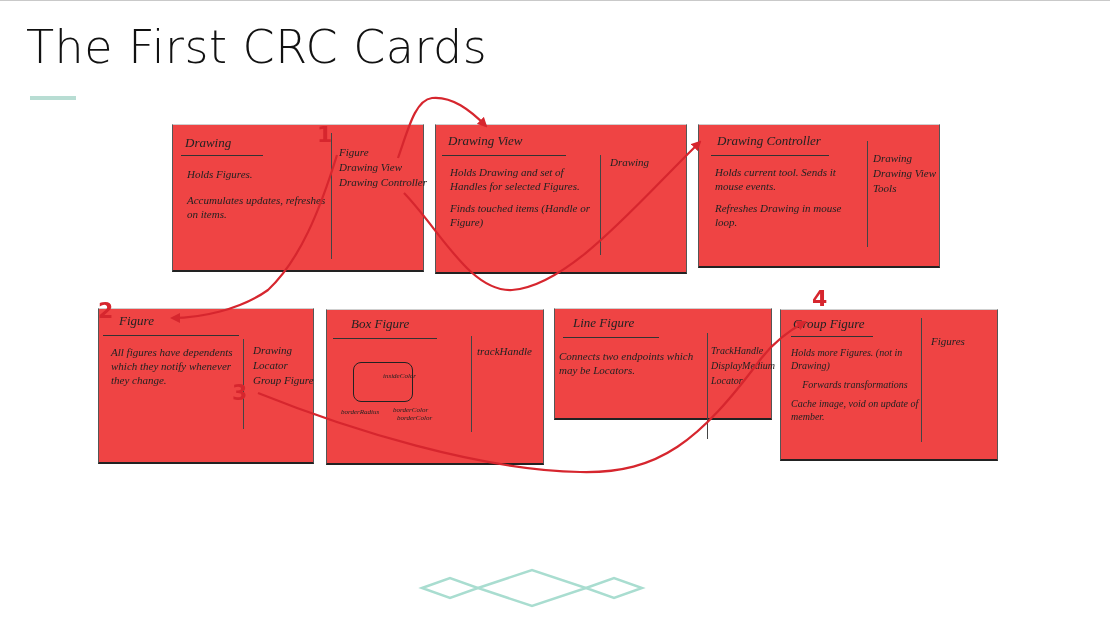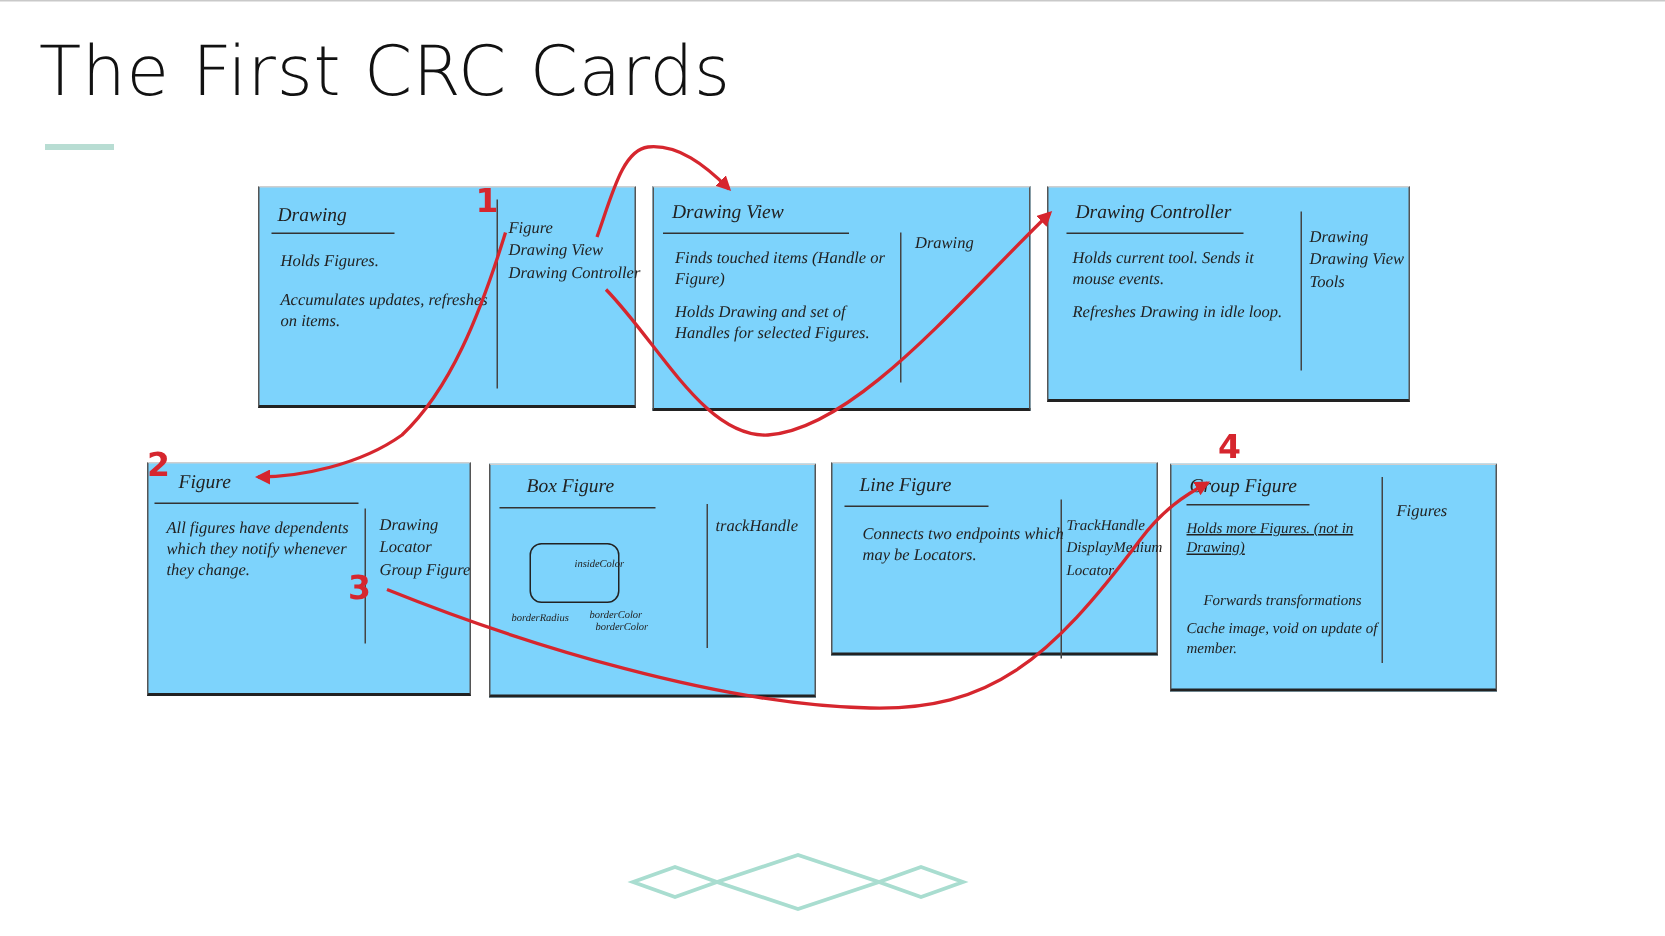--- a/index.html
+++ b/index.html
@@ -1,21 +1,21 @@
 <!DOCTYPE html>
 <html><head>
 <meta charset="utf-8">
 <style>
   html, body { margin: 0; padding: 0; background: #ffffff; }
   body { width: 1110px; height: 624px; position: relative; overflow: hidden; font-family: "DejaVu Sans", sans-serif; }
   .top-rule { position: absolute; left: 0; top: 0; width: 1110px; height: 1px; background: #c9c9c9; }
   .slide-title { position: absolute; left: 26px; top: 22px; font-family: "DejaVu Sans", sans-serif; font-size: 46px; font-weight: 300; color: #111; letter-spacing: 0.5px; margin: 0; line-height: 1.1; }
   .title-accent { position: absolute; left: 30px; top: 96px; width: 46px; height: 4px; background: #b8ddd3; }
 
-  .card { position: absolute; background: #7dd3fc; box-sizing: border-box;
+  .card { position: absolute; background: #ef4444; box-sizing: border-box;
           border-top: 1px solid #cfcfcf; border-left: 1px solid #555; border-right: 1px solid #555; border-bottom: 2px solid #222; }
   .card-title { position: absolute; font-family: "Liberation Serif", serif; font-style: italic; font-size: 13px; color: #222; white-space: nowrap; }
   .card-underline { position: absolute; height: 1px; background: #333; }
   .card-divider { position: absolute; width: 1px; background: #444; }
   .card-resp { position: absolute; font-family: "Liberation Serif", serif; font-style: italic; font-size: 11px; color: #222; line-height: 14px; }
   .card-resp p { margin: 0 0 8px 0; }
   .card-collab { position: absolute; font-family: "Liberation Serif", serif; font-style: italic; font-size: 11px; color: #222; line-height: 15px; }
   .card-collab div { white-space: nowrap; }
 
   .box-sketch { position: absolute; border: 1.5px solid #222; border-radius: 8px; }
@@ -44,35 +44,35 @@
     <div>Drawing View</div>
     <div>Drawing Controller</div>
   </div>
 </div>
 
 <div class="card" style="left:435px;top:124px;width:252px;height:150px;">
   <div class="card-title" style="left:12px;top:8px;">Drawing View</div>
   <div class="card-underline" style="left:6px;top:30px;width:124px;"></div>
   <div class="card-divider" style="left:164px;top:30px;height:100px;"></div>
   <div class="card-resp" style="left:14px;top:40px;width:140px;">
+    <p>Holds Drawing and set of Handles for selected Figures.</p>
     <p>Finds touched items (Handle or Figure)</p>
-    <p>Holds Drawing and set of Handles for selected Figures.</p>
   </div>
   <div class="card-collab" style="left:174px;top:30px;">
     <div>Drawing</div>
   </div>
 </div>
 
 <div class="card" style="left:698px;top:124px;width:242px;height:144px;">
   <div class="card-title" style="left:18px;top:8px;">Drawing Controller</div>
   <div class="card-underline" style="left:12px;top:30px;width:118px;"></div>
   <div class="card-divider" style="left:168px;top:16px;height:106px;"></div>
   <div class="card-resp" style="left:16px;top:40px;width:146px;">
     <p>Holds current tool. Sends it mouse events.</p>
-    <p>Refreshes Drawing in idle loop.</p>
+    <p>Refreshes Drawing in mouse loop.</p>
   </div>
   <div class="card-collab" style="left:174px;top:26px;">
     <div>Drawing</div>
     <div>Drawing View</div>
     <div>Tools</div>
   </div>
 </div>
 
 <div class="card" style="left:98px;top:308px;width:216px;height:156px;">
   <div class="card-title" style="left:20px;top:4px;">Figure</div>
@@ -95,40 +95,40 @@
   <div class="box-sketch" style="left:26px;top:52px;width:58px;height:38px;"></div>
   <div class="sketch-label" style="left:36px;top:62px;margin-left:20px;">insideColor</div>
   <div class="sketch-label" style="left:14px;top:98px;">borderRadius</div>
   <div class="sketch-label" style="left:66px;top:96px;">borderColor</div>
   <div class="sketch-label" style="left:70px;top:104px;">borderColor</div>
   <div class="card-collab" style="left:150px;top:34px;">
     <div>trackHandle</div>
   </div>
 </div>
 
-<div class="card" style="left:554px;top:308px;width:218px;height:129px;">
+<div class="card" style="left:554px;top:308px;width:218px;height:112px;">
   <div class="card-title" style="left:18px;top:6px;">Line Figure</div>
   <div class="card-underline" style="left:8px;top:28px;width:96px;"></div>
   <div class="card-divider" style="left:152px;top:24px;height:106px;"></div>
-  <div class="card-resp" style="left:20px;top:40px;width:136px;">
+  <div class="card-resp" style="left:4px;top:40px;width:136px;">
     <p>Connects two endpoints which may be Locators.</p>
   </div>
   <div class="card-collab" style="left:156px;top:34px;font-size:10px;">
     <div>TrackHandle</div>
     <div>DisplayMedium</div>
     <div>Locator</div>
   </div>
 </div>
 
 <div class="card" style="left:780px;top:309px;width:218px;height:152px;">
   <div class="card-title" style="left:12px;top:6px;">Group Figure</div>
   <div class="card-underline" style="left:10px;top:26px;width:82px;"></div>
   <div class="card-divider" style="left:140px;top:8px;height:124px;"></div>
   <div class="card-resp" style="left:10px;top:36px;width:128px;font-size:10px;line-height:13px;">
-    <p style="margin-bottom:22px;text-decoration:underline;">Holds more Figures. (not in Drawing)</p>
+    <p style="margin-bottom:6px;">Holds more Figures. (not in Drawing)</p>
     <p style="margin-bottom:6px;text-align:center;">Forwards transformations</p>
     <p>Cache image, void on update of member.</p>
   </div>
   <div class="card-collab" style="left:150px;top:24px;">
     <div>Figures</div>
   </div>
 </div>
 
 <svg class="overlay" viewBox="0 0 1110 624">
   <defs>

